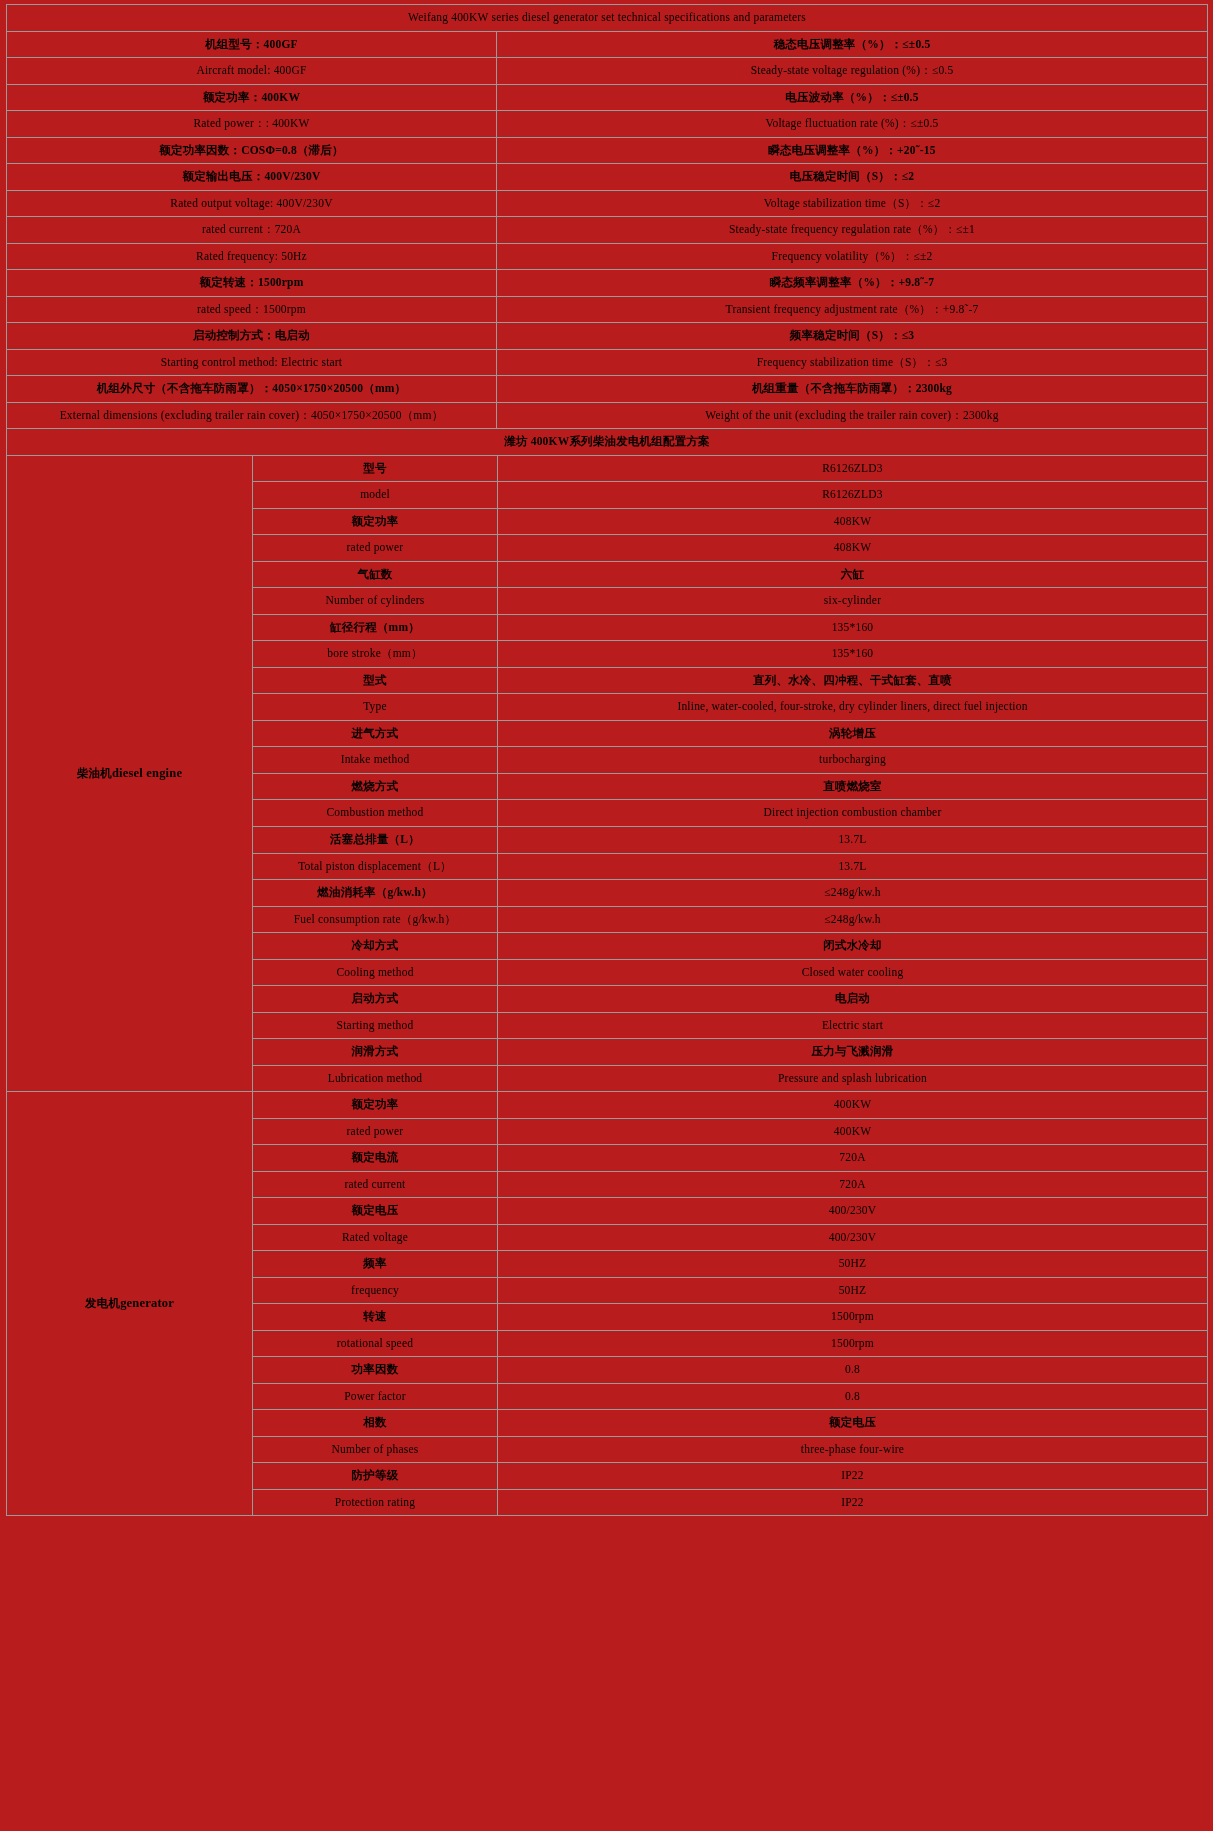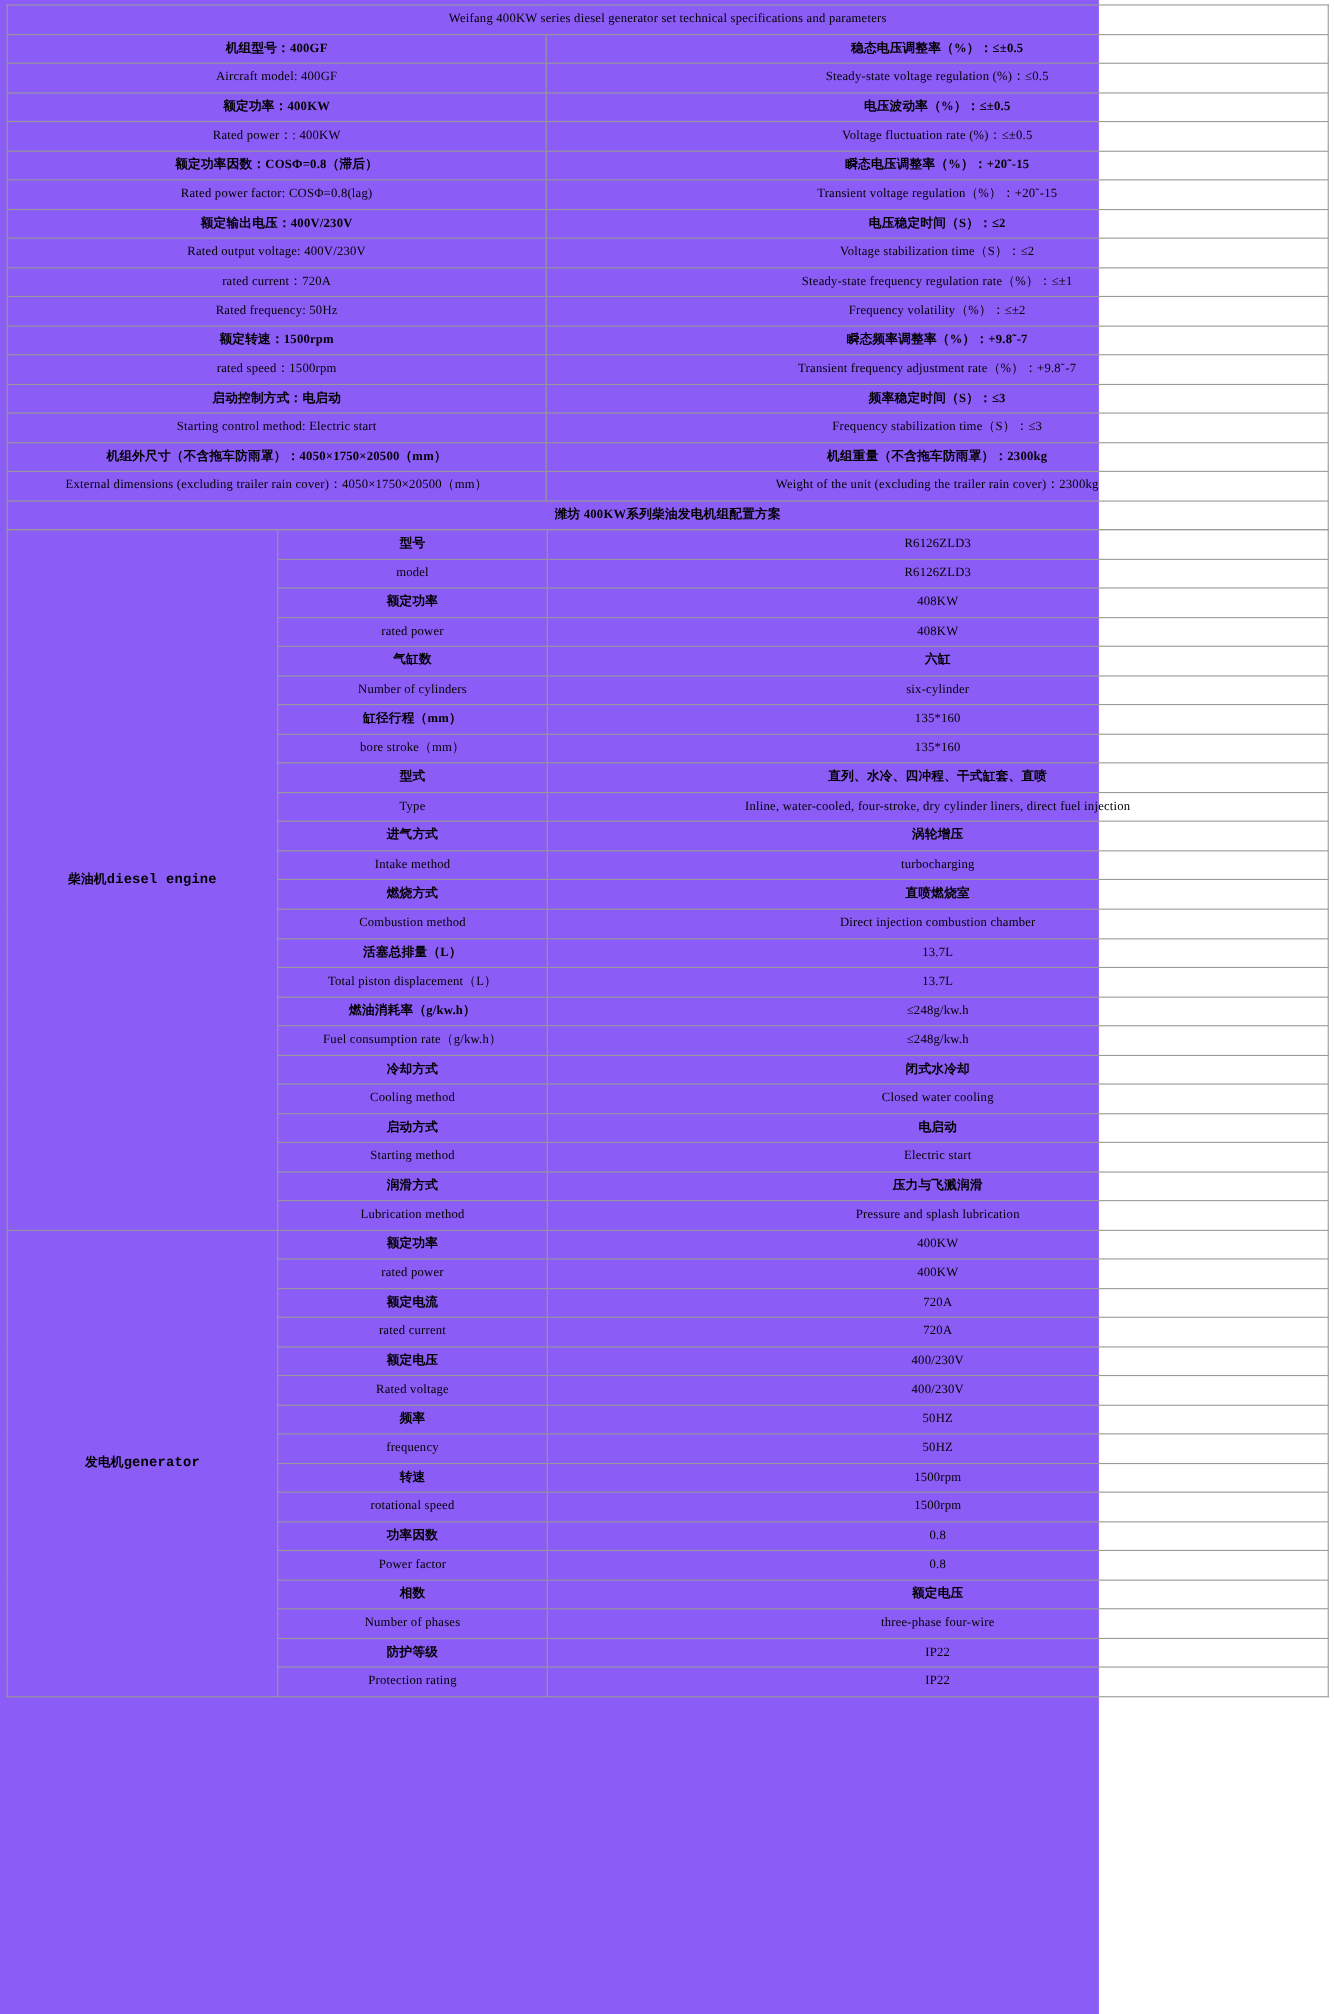--- a/index.html
+++ b/index.html
@@ -5,25 +5,25 @@
   html, body {
     margin: 0;
     padding: 0;
     background: #ffffff;
   }
   body {
     font-family: "Liberation Serif", serif;
     color: #000000;
   }
   .page {
-    width: 999px;
+    width: 1213px;
     min-height: 1831px;
     box-sizing: border-box;
     padding: 4px 6px 0 6px;
-    background: #8b5cf6;
+    background: #b91c1c;
   }
   table.spec {
     border-collapse: collapse;
     width: 1201px;
     table-layout: fixed;
   }
   table.spec td {
     border: 1px solid #9a9a9a;
     font-size: 11.5px;
     line-height: 1.35;
@@ -46,21 +46,21 @@
     font-family: "DejaVu Sans", sans-serif;
     font-size: 11px;
     font-weight: bold;
   }
   .cat-cell {
     font-weight: bold;
     font-size: 13px;
     font-family: "DejaVu Sans", sans-serif;
   }
   .cat-cell .latin {
-    font-family: Liberation Mono, monospace;
+    font-family: Liberation Serif, serif;
     font-size: 12.5px;
     font-weight: bold;
   }
   .mono {
     font-family: "DejaVu Sans Mono", monospace;
     font-size: 11px;
   }
   col.c1 { width: 490px; }
   col.c2 { width: 711px; }
   col.k1 { width: 246px; }
@@ -95,24 +95,20 @@
       </tr>
       <tr>
         <td class="mono">Rated power：: 400KW</td>
         <td class="mono">Voltage fluctuation rate (%)：≤±0.5</td>
       </tr>
       <tr>
         <td class="cn">额定功率因数：COSΦ=0.8（滞后）</td>
         <td class="cn">瞬态电压调整率（%）：+20˜-15</td>
       </tr>
       <tr>
-        <td class="mono">Rated power factor: COSΦ=0.8(lag)</td>
-        <td class="mono">Transient voltage regulation（%）：+20˜-15</td>
-      </tr>
-      <tr>
         <td class="cn">额定输出电压：400V/230V</td>
         <td class="cn">电压稳定时间（S）：≤2</td>
       </tr>
       <tr>
         <td class="mono">Rated output voltage: 400V/230V</td>
         <td class="mono">Voltage stabilization time（S）：≤2</td>
       </tr>
       <tr>
         <td class="mono">rated current：720A</td>
         <td class="mono">Steady-state frequency regulation rate（%）：≤±1</td>

